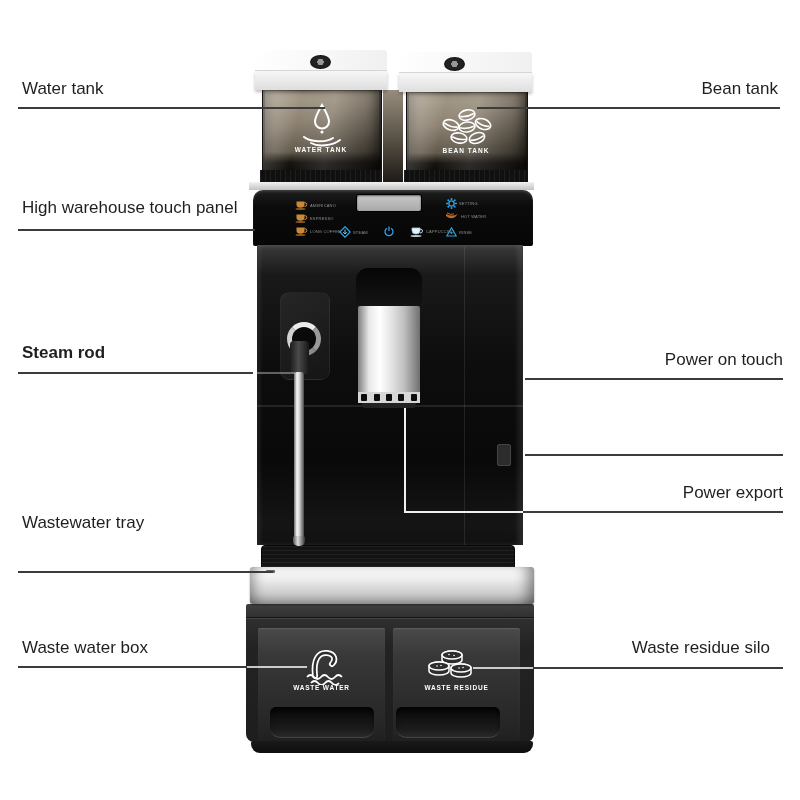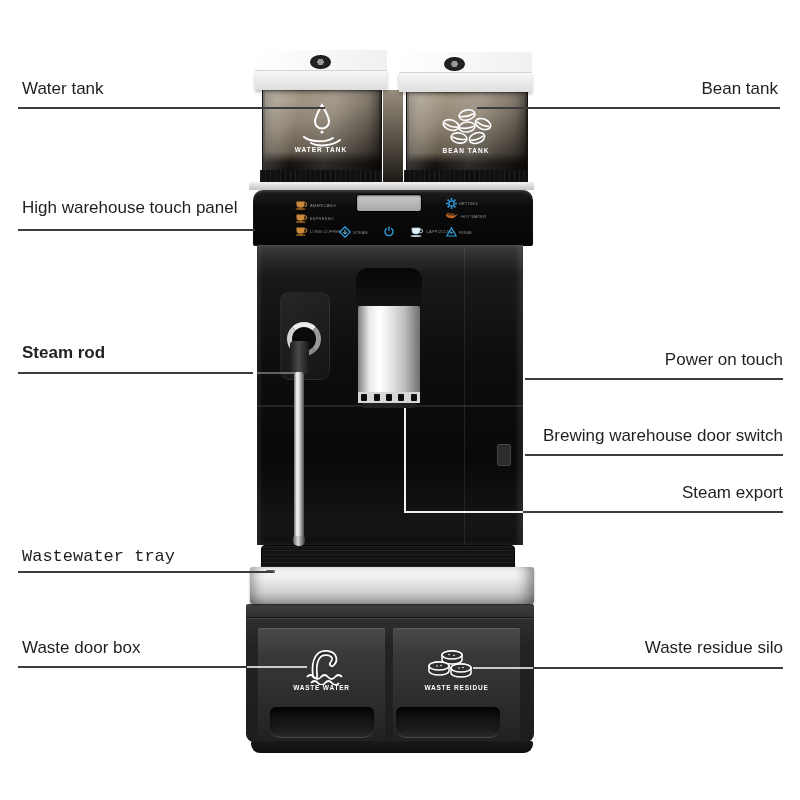--- a/index.html
+++ b/index.html
@@ -290,32 +290,31 @@
   <div class="lbl" style="left:22px;top:198px;">High warehouse touch panel</div>
   <div class="ln" style="left:18px;top:229px;width:237px;"></div>
 
   <div class="lbl" style="left:22px;top:343px;font-weight:bold;">Steam rod</div>
   <div class="ln" style="left:18px;top:372px;width:235px;"></div>
   <div class="ln light" style="left:253px;top:372px;width:42px;background:rgba(255,255,255,.35);"></div>
 
   <div class="lbl" style="right:17px;top:350px;">Power on touch</div>
   <div class="ln" style="left:525px;top:378px;width:258px;"></div>
 
-  <div class="lbl" style="right:17px;top:426px;">Brewing warehouse door switch</div>
   <div class="ln" style="left:525px;top:454px;width:258px;"></div>
 
-  <div class="lbl" style="right:17px;top:483px;">Steam export</div>
+  <div class="lbl" style="right:17px;top:483px;">Power export</div>
   <div class="vln" style="left:404px;top:408px;height:105px;"></div>
   <div class="ln light" style="left:404px;top:511px;width:119px;background:#f0f0f0;"></div>
   <div class="ln" style="left:523px;top:511px;width:260px;"></div>
 
-  <div class="lbl" style="left:22px;top:547px;font-family:Liberation Mono, monospace;">Wastewater tray</div>
+  <div class="lbl" style="left:22px;top:513px;">Wastewater tray</div>
   <div class="ln" style="left:18px;top:571px;width:255px;"></div>
 
-  <div class="lbl" style="left:22px;top:638px;">Waste door box</div>
+  <div class="lbl" style="left:22px;top:638px;">Waste water box</div>
   <div class="ln" style="left:18px;top:666px;width:229px;"></div>
   <div class="ln light" style="left:247px;top:666px;width:60px;"></div>
 
-  <div class="lbl" style="right:17px;top:638px;">Waste residue silo</div>
+  <div class="lbl" style="right:30px;top:638px;">Waste residue silo</div>
   <div class="ln light" style="left:473px;top:667px;width:60px;"></div>
   <div class="ln" style="left:533px;top:667px;width:250px;"></div>
 
 </div>
 
 </body></html>

